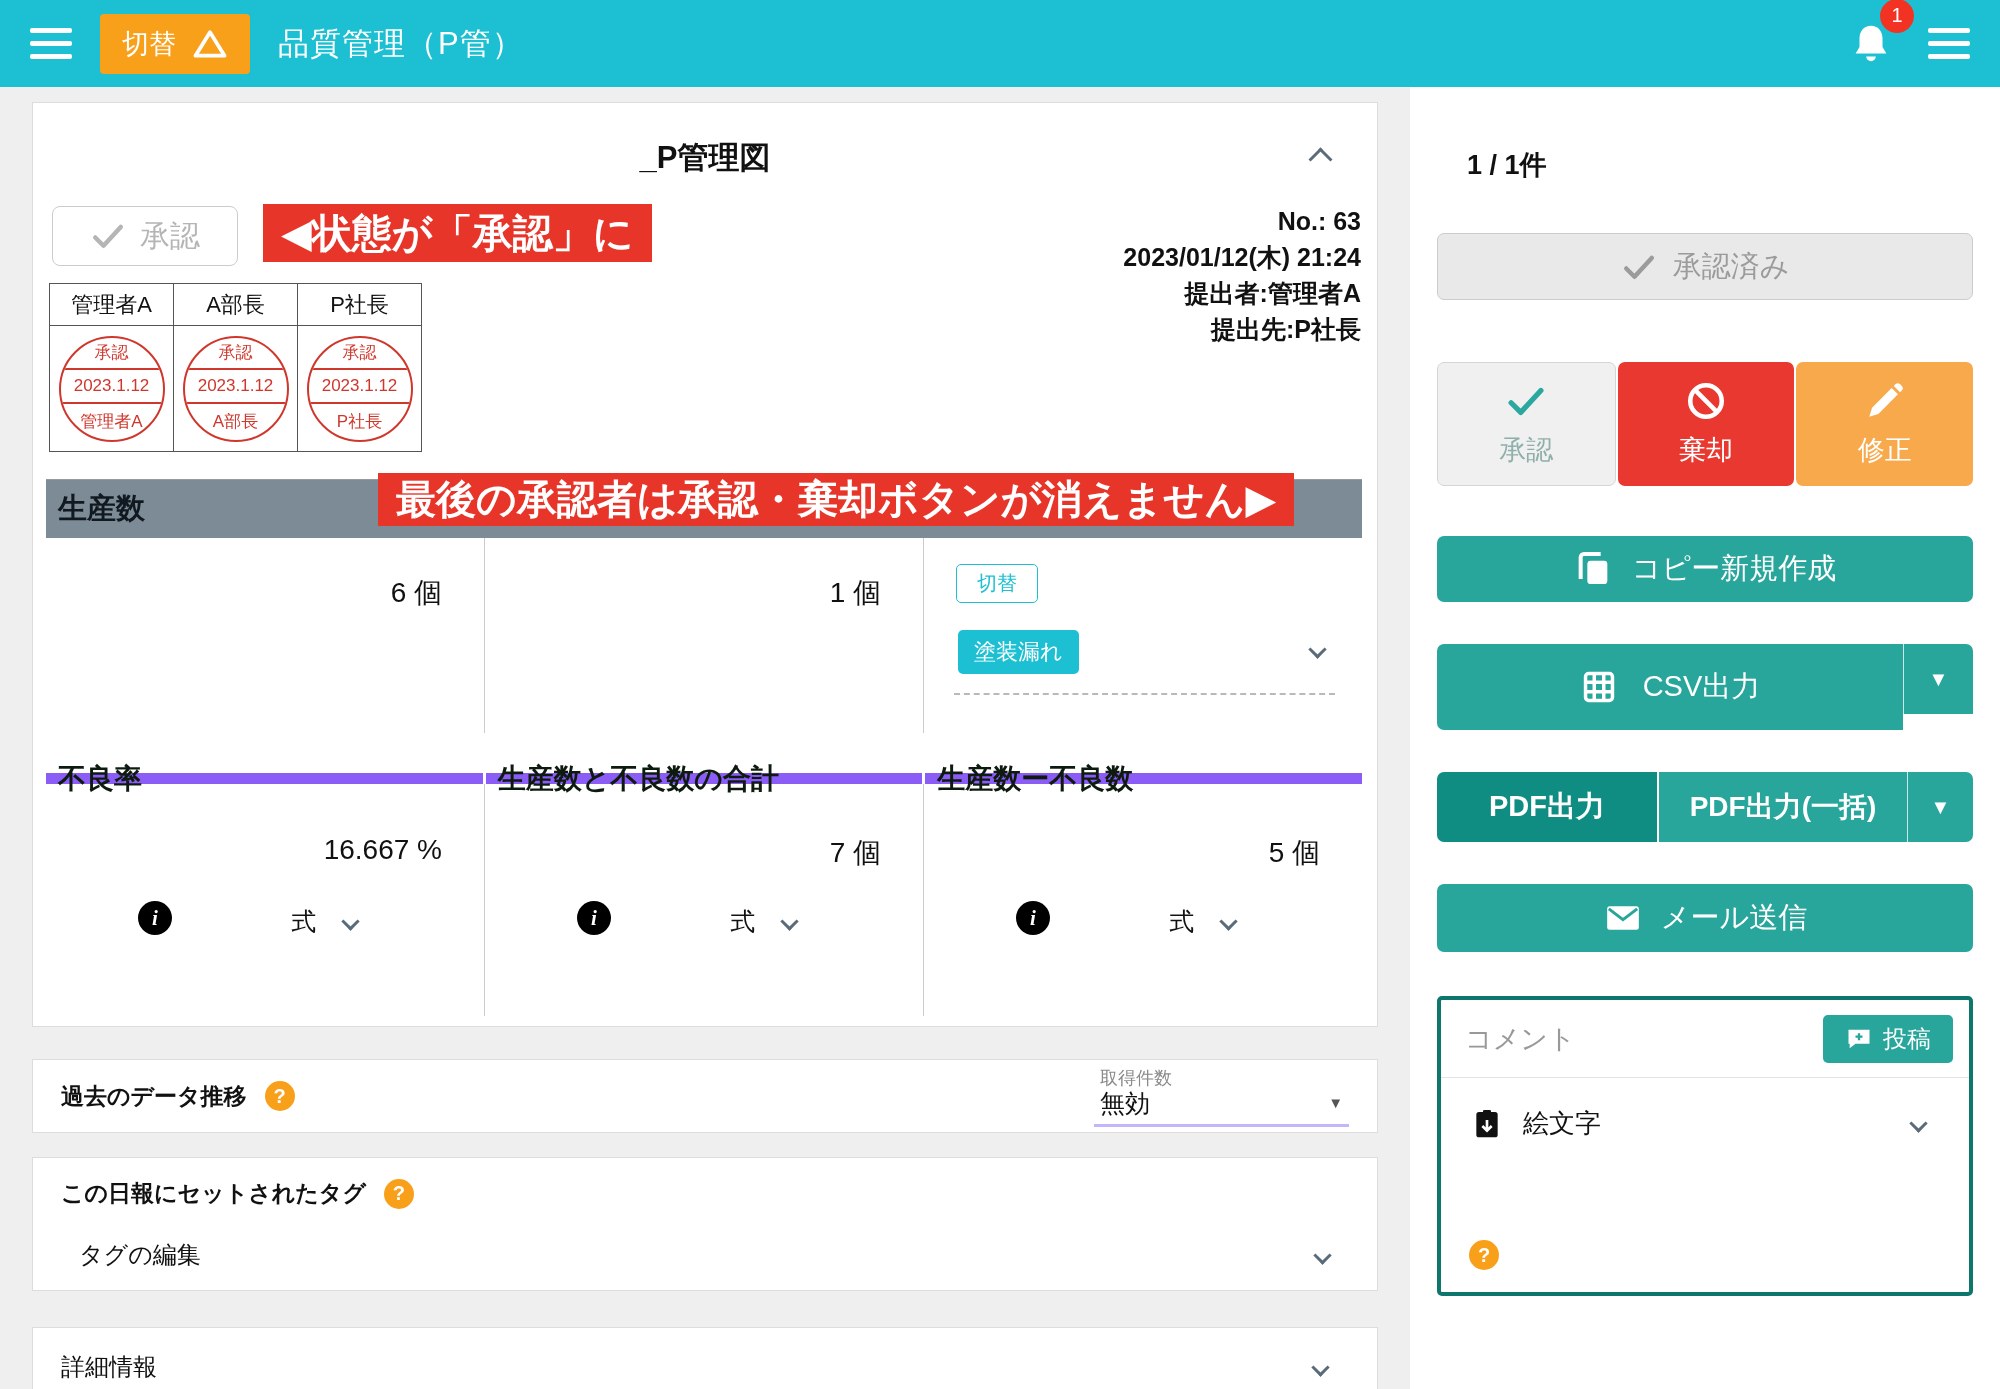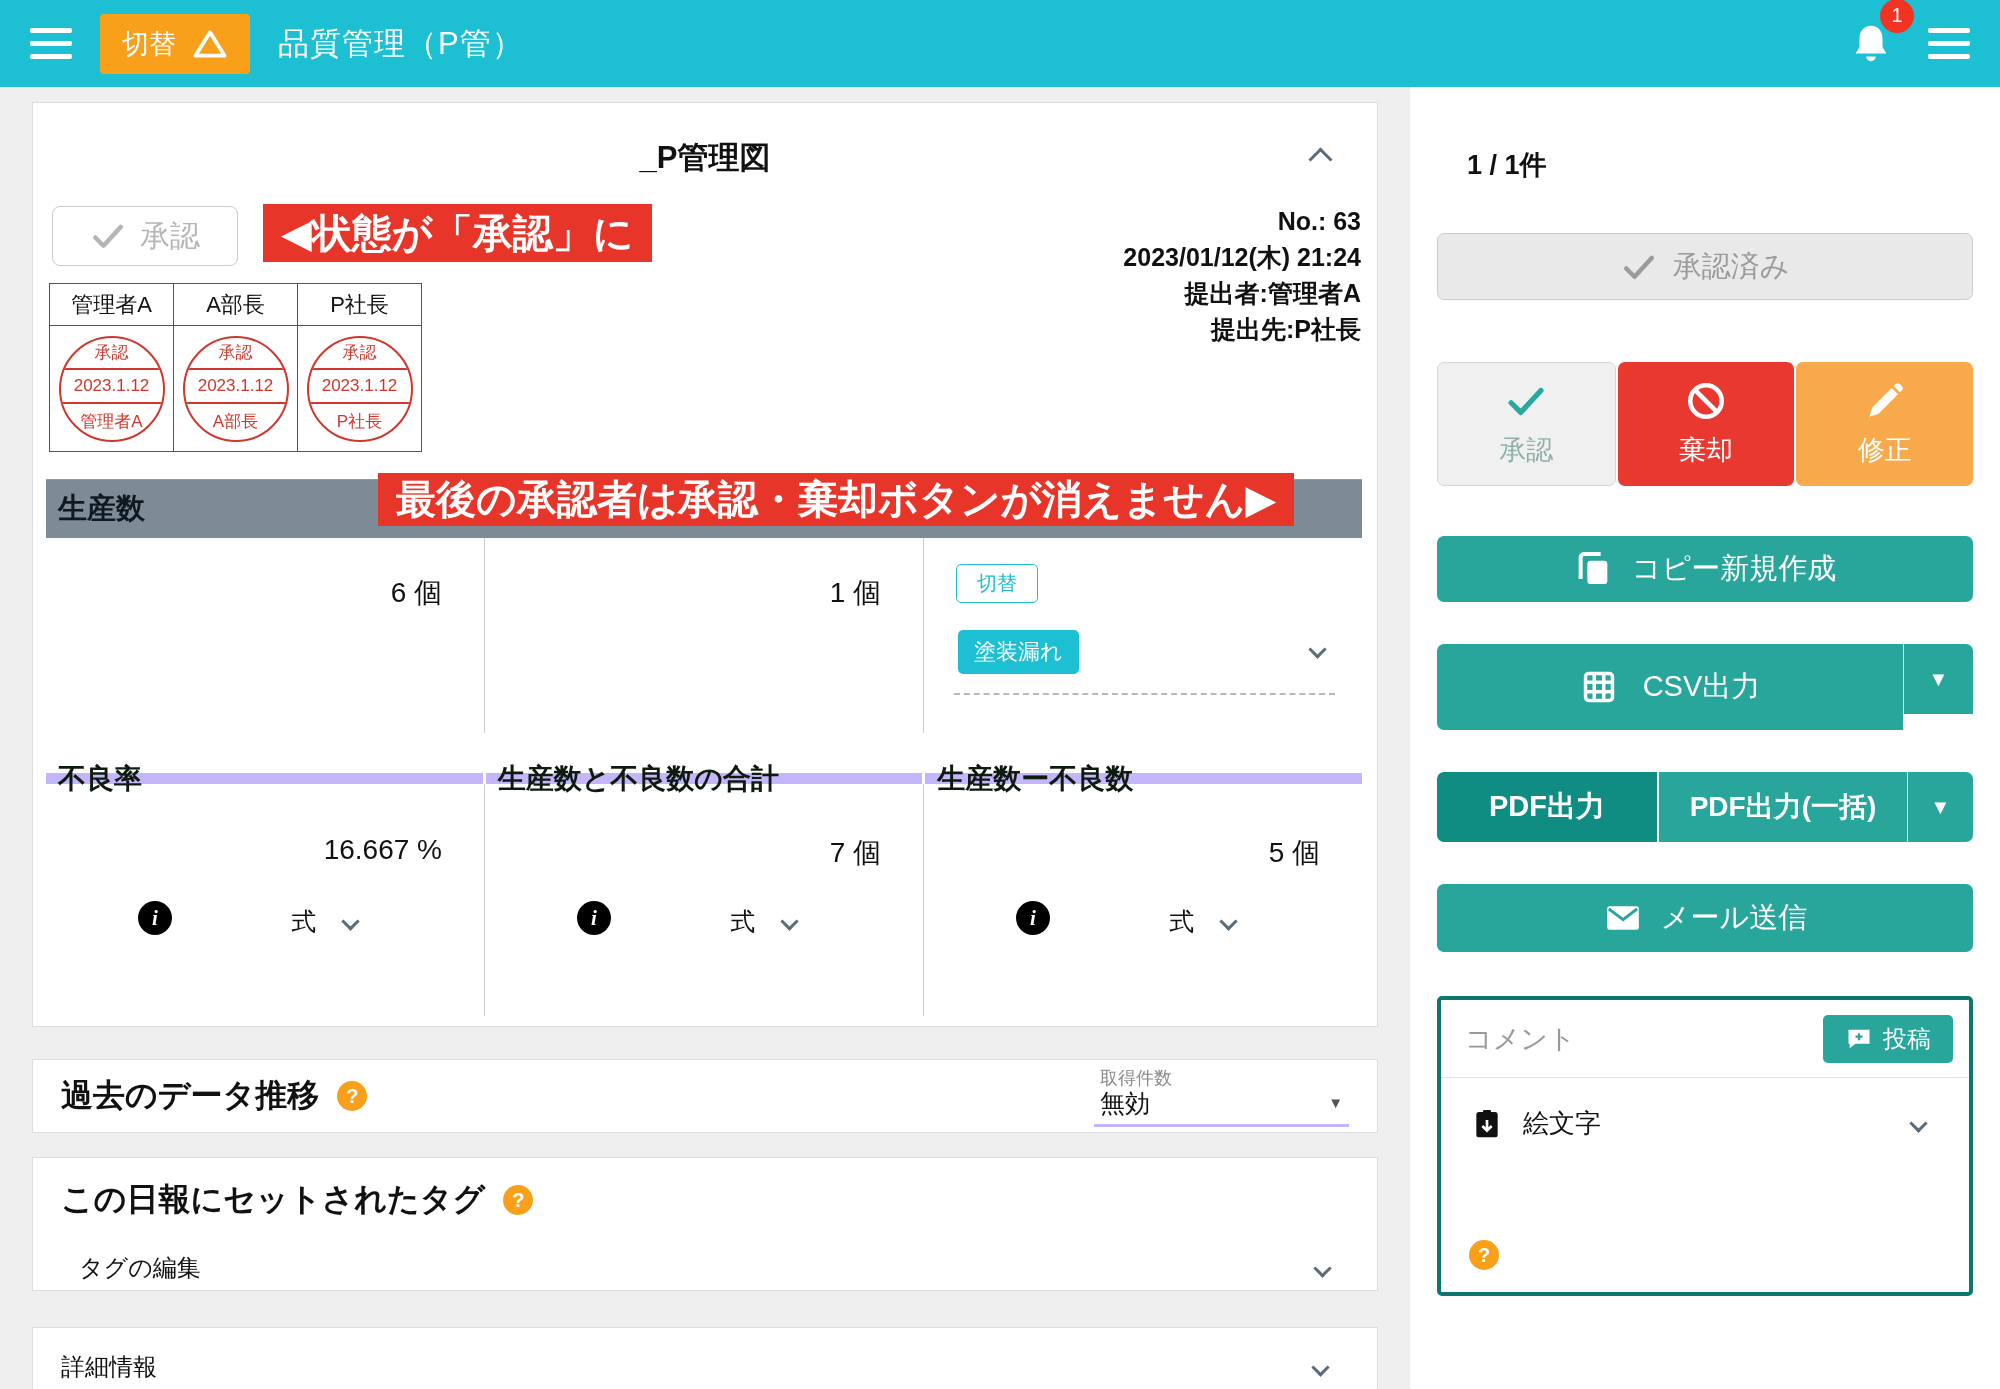--- a/index.html
+++ b/index.html
@@ -55,29 +55,29 @@
   .g-r1 .c, .g-r2 .c { flex:1 1 0; position:relative; }
   .g-r1 .c + .c, .g-r2 .c + .c { border-left:1px solid #ccc; }
   .val { position:absolute; right:42px; font-size:28px; }
   .g-r1 .val { top:36px; }
   .g-r2 .val { top:50px; }
   .switch-mini { position:absolute; top:26px; left:32px; background:#fff; border:1.5px solid #1dc0d2; color:#1dc0d2; border-radius:5px; font-size:20px; padding:5px 20px; cursor:pointer; font-family:inherit; }
   .tag-chip { position:absolute; top:92px; left:34px; background:#1dc0d2; color:#fff; border-radius:5px; font-size:22px; padding:7px 16px; cursor:pointer; }
   .c3-chev { position:absolute; top:104px; right:38px; cursor:pointer; }
   .dashed { position:absolute; left:30px; right:27px; top:155px; border-bottom:2px dashed #b9b9b9; }
   .g-h2 { height:51px; }
-  .g-h2 .c { flex:1 1 0; background:#c4b5fd; display:flex; align-items:center; padding-left:12px; font-size:28px; font-weight:bold; color:#0d1a0e;margin-top:40px; }
+  .g-h2 .c { flex:1 1 0; background:#8b5cf6; display:flex; align-items:center; padding-left:12px; font-size:28px; font-weight:bold; color:#0d1a0e;margin-top:40px; }
   .g-h2 .c + .c { border-left:3px solid #fff; }
   .g-r2 { height:232px; }
   .info-dot { position:absolute; top:117px; left:21%; width:34px; height:34px; background:#000; color:#fff; border-radius:50%; display:flex; align-items:center; justify-content:center; font-size:21px; font-weight:bold; font-family:"Liberation Serif","DejaVu Serif",serif; font-style:italic; cursor:pointer; }
   .fx-group { position:absolute; top:121px; left:56%; display:flex; align-items:center; gap:28px; font-size:25px; cursor:pointer; }
 
   
   .past-card { margin-top:32px; height:74px; display:flex; align-items:center; padding:0 28px; }
-  .sec-title { font-size:32px; font-weight:bold; }
+  .sec-title { font-size:23px; font-weight:bold; }
   .q-icon { width:30px; height:30px; border-radius:50%; background:#f9a01b; color:#fff; font-size:20px; font-weight:bold; display:inline-flex; align-items:center; justify-content:center; margin-left:18px; cursor:pointer; flex:0 0 auto; }
   .fetch-select { margin-left:auto; width:255px; border-bottom:3px solid #c4b5fd; padding:2px 6px 6px; cursor:pointer; }
   .fetch-label { font-size:18px; color:#8a8a8a; line-height:20px; }
   .fetch-value-row { display:flex; align-items:center; justify-content:space-between; }
   .fetch-value { font-size:25px; line-height:30px; }
   .dd-glyph { color:#fff; font-size:20px; }
   .dd-dark { color:#555; font-size:15px; }
   .tags-card { margin-top:24px; height:134px; padding:20px 28px; }
   .tags-row1 { display:flex; align-items:center; }
   .tags-row2 { margin-top:30px; padding-left:18px; display:flex; align-items:center; cursor:pointer; }

